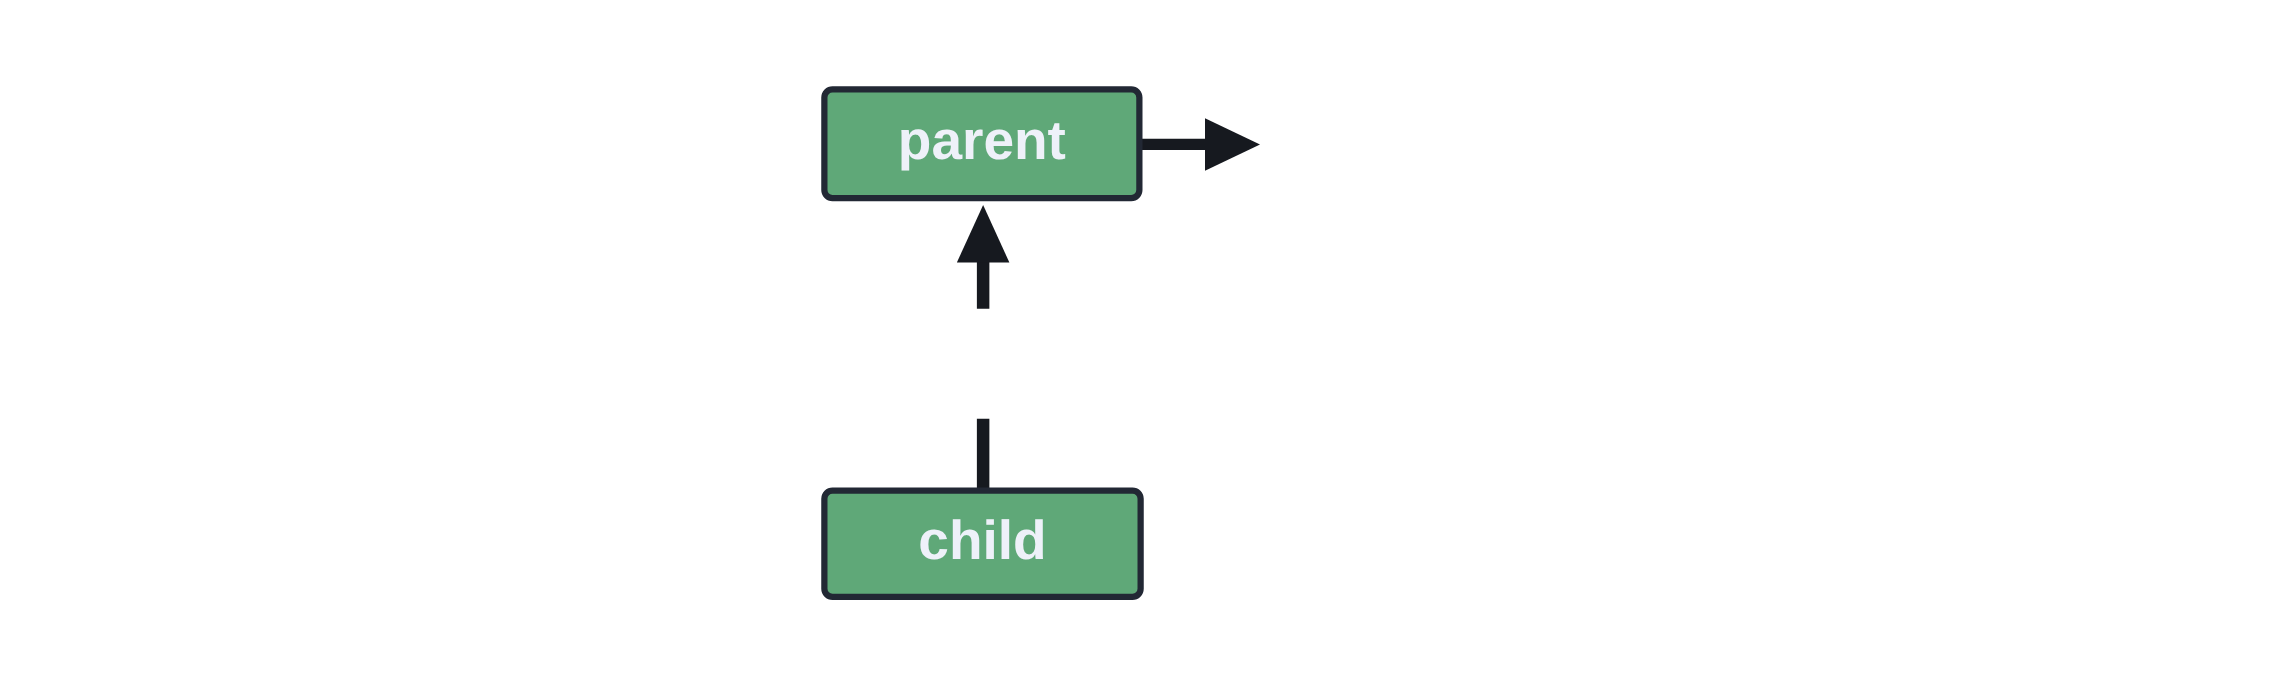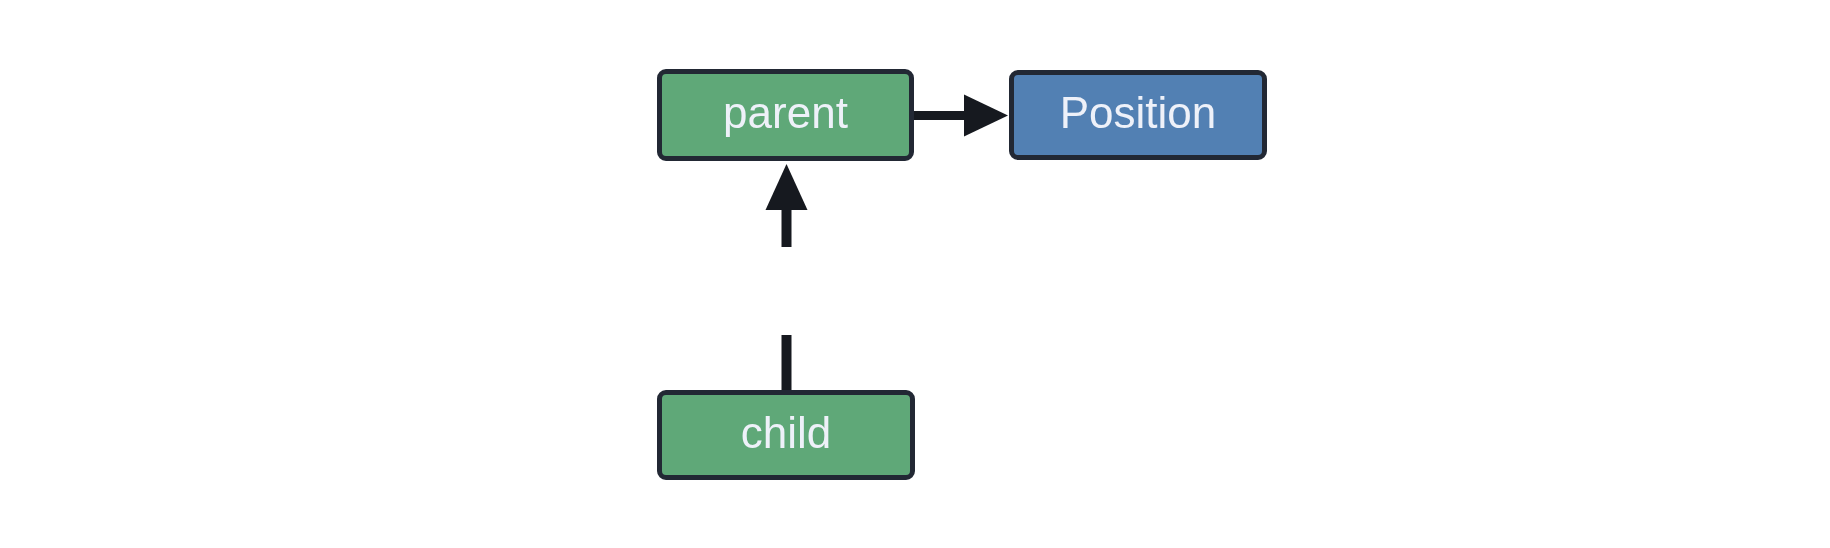--- a/index.html
+++ b/index.html
@@ -30,20 +30,21 @@
     stroke: none;
   }
   .node {
     position: absolute;
     box-sizing: border-box;
     border: 5px solid var(--color-node-border, #222834);
     border-radius: 9px;
     display: flex;
     align-items: center;
     justify-content: center;
+    font-weight: bold;
   }
   .node[data-fill="green"] { background: var(--color-entity-fill, #5fa878); }
   .node[data-fill="blue"]  { background: var(--color-component-fill, #5280b3); }
   .node-label {
     color: var(--color-label-text, #eef1f9);
     font-size: 44px;
     line-height: 1;
     white-space: nowrap;
     padding-bottom: 4px;
   }
@@ -68,22 +69,19 @@
     </g>
     <g>
       <line x1="786.5" y1="335" x2="786.5" y2="392" stroke-width="10"></line>
     </g>
   </svg>
 
   <div class="node node-parent" data-fill="green">
     <span class="node-label">parent</span>
   </div>
 
-  <div class="node node-position" data-fill="blue">
-    <span class="node-label">Position</span>
-  </div>
 
 
   <div class="node node-child" data-fill="green">
     <span class="node-label">child</span>
   </div>
 
 </div>
 
 </body></html>

